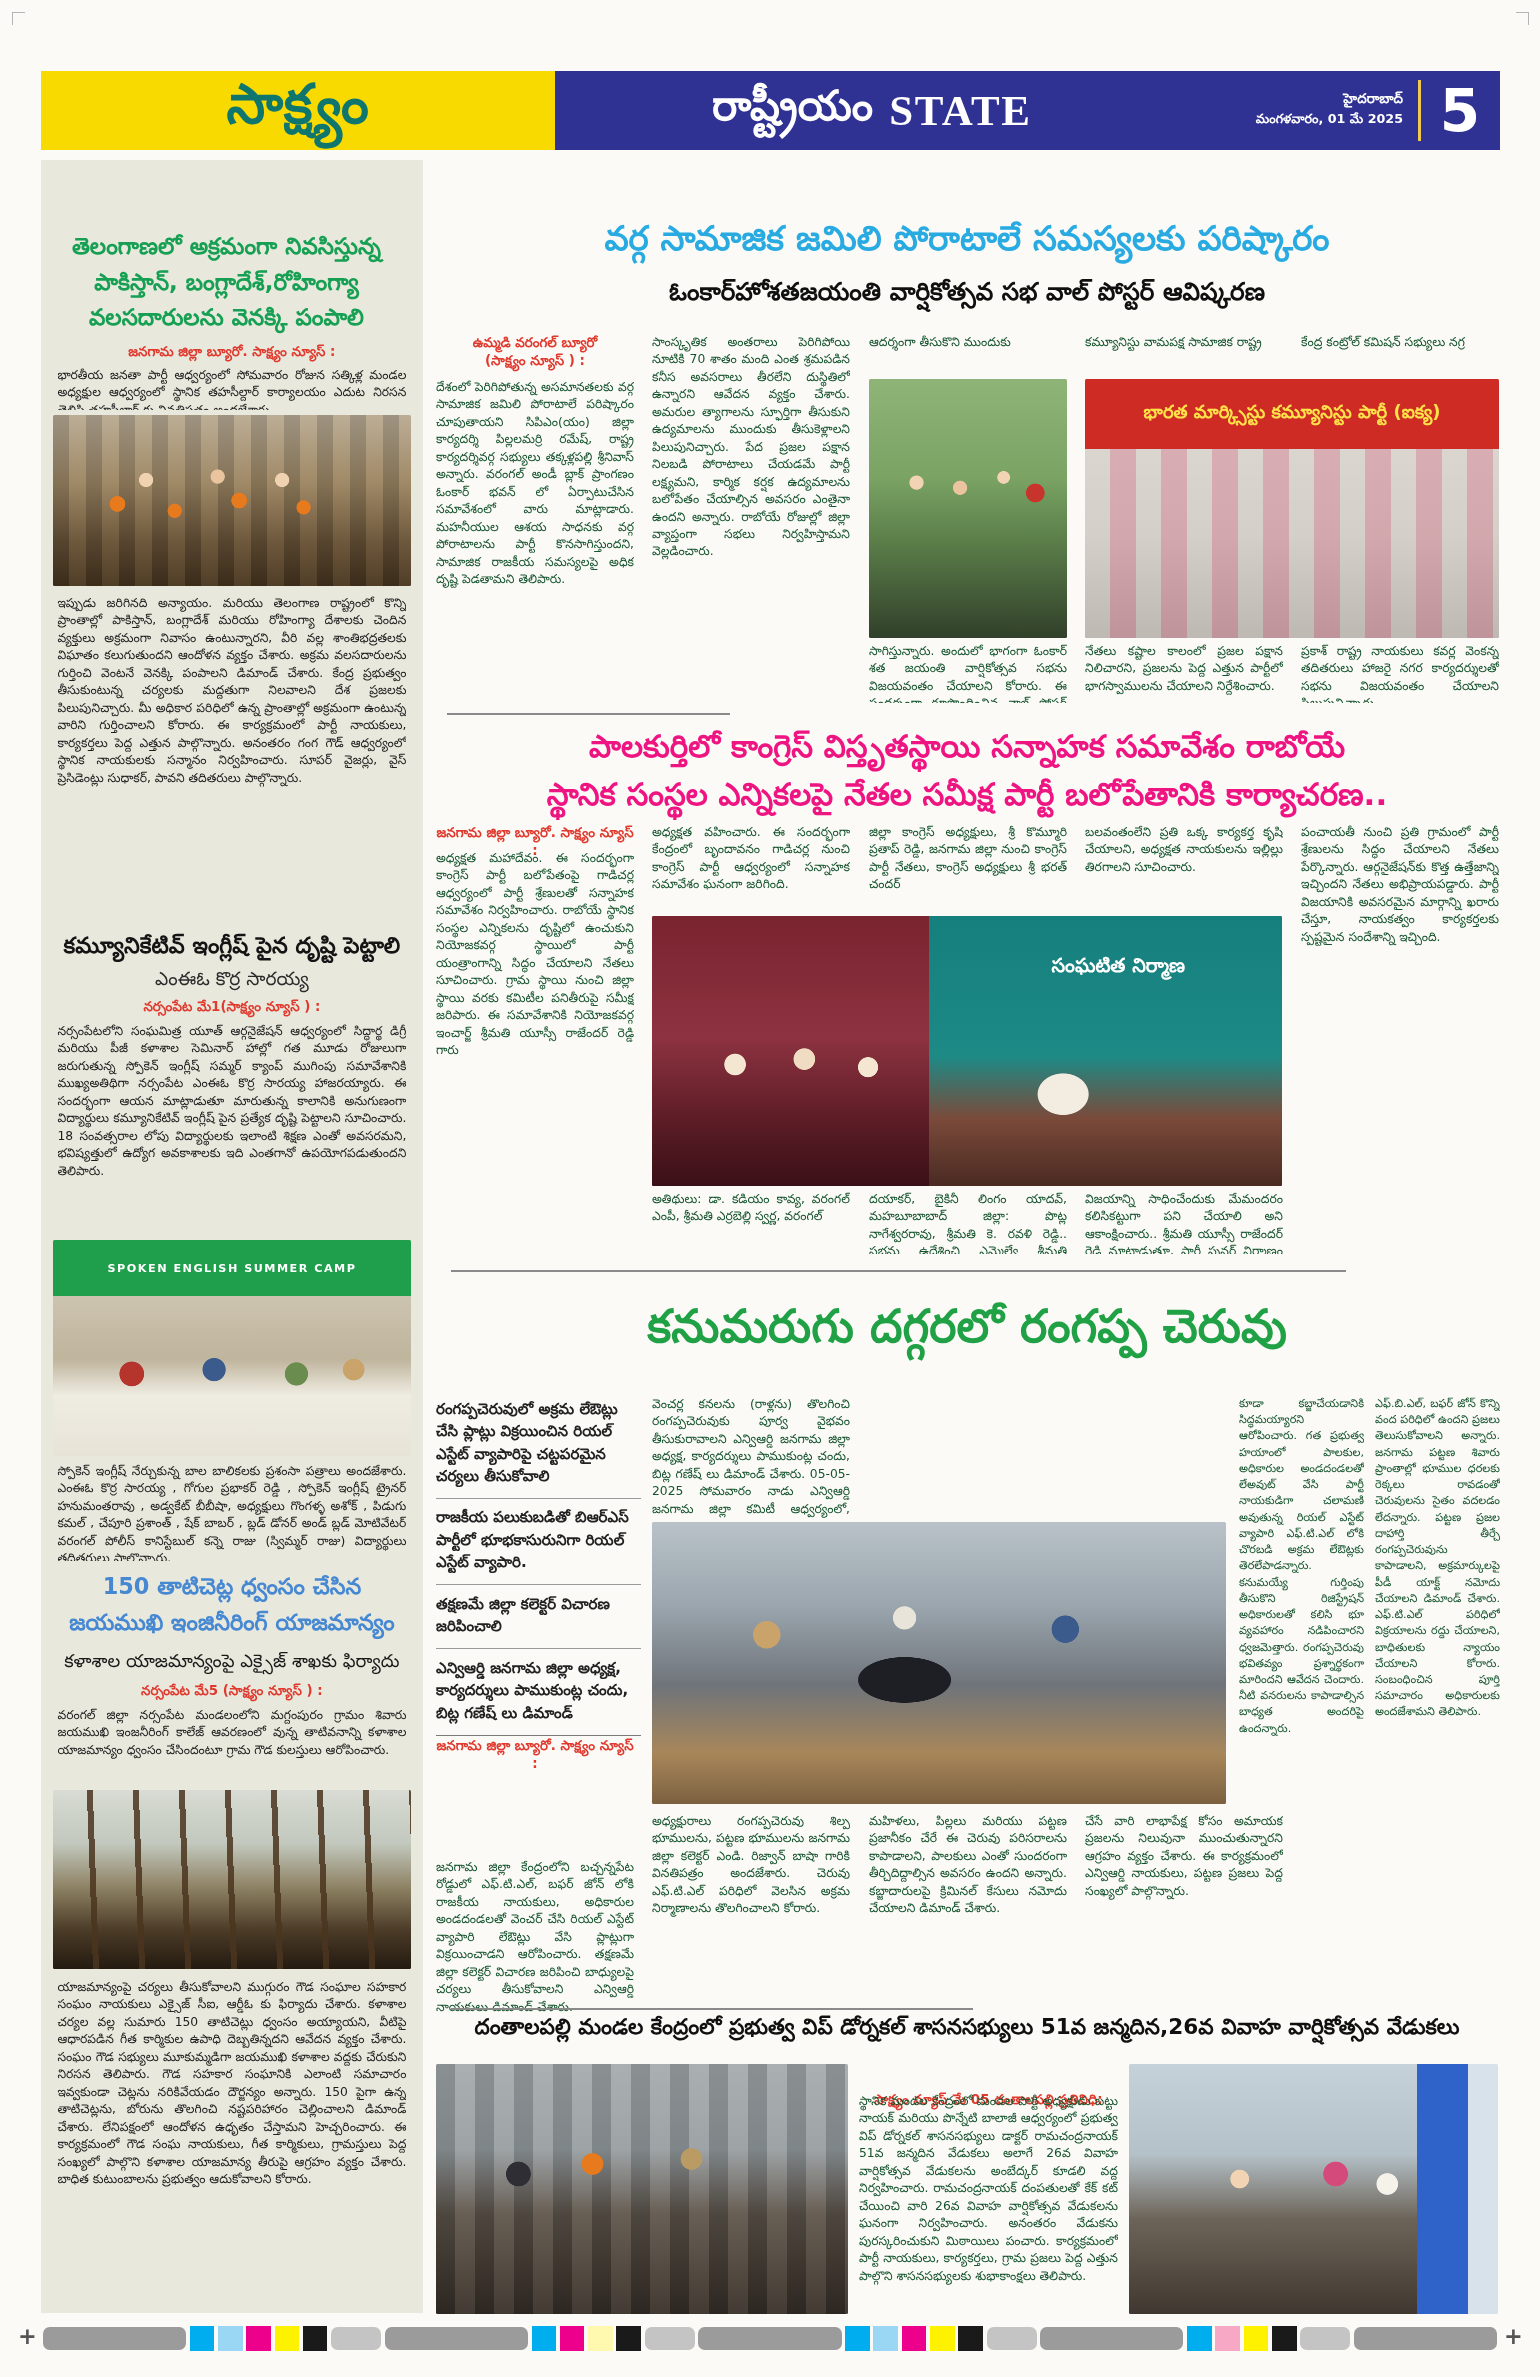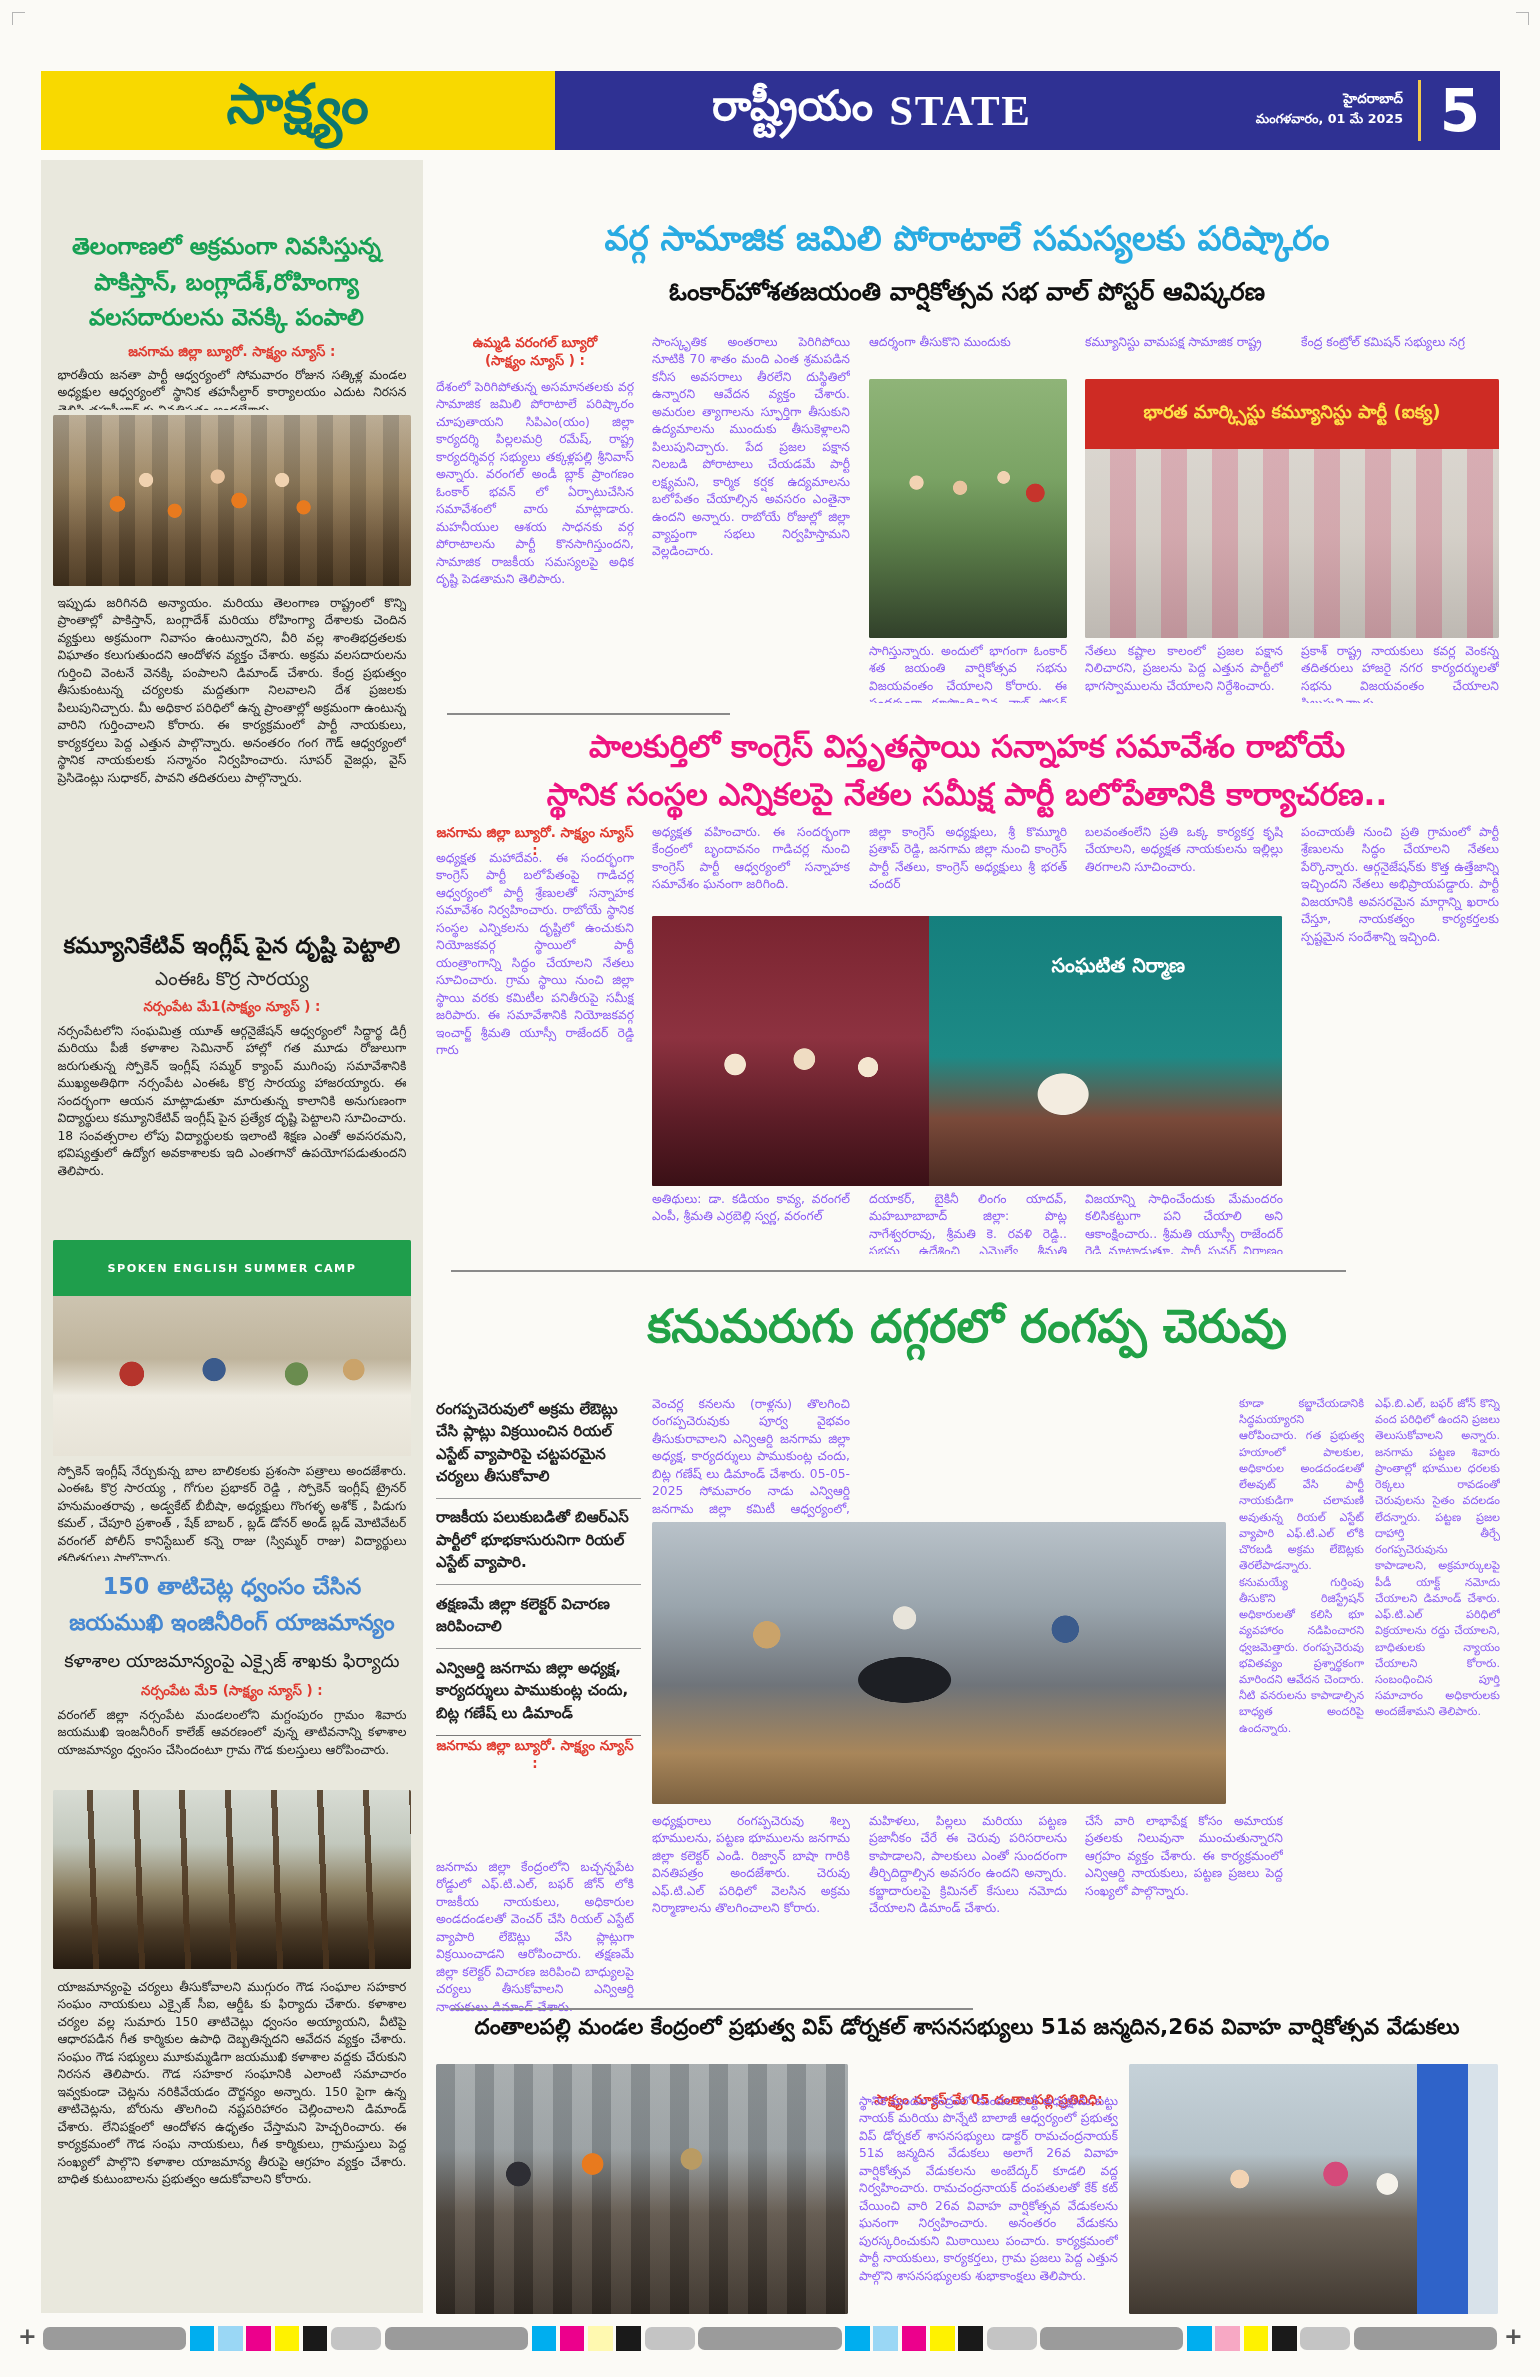--- a/index.html
+++ b/index.html
@@ -14,21 +14,21 @@
   .sec-title{position:absolute;left:157px;top:0;height:79px;display:flex;align-items:center;gap:16.4px;color:#fff;}
   .sec-title .te{font-size:42px;font-weight:bold;}
   .sec-title .en{font-family:"Liberation Serif",serif;font-size:43px;font-weight:bold;letter-spacing:1.5px;}
   .mast-info{position:absolute;right:97px;top:18px;text-align:right;color:#fff;line-height:1.5;}
   .mast-info .city{font-size:13.4px;font-weight:bold;}
   .mast-info .date{font-size:12.7px;font-weight:bold;}
   .mast-divider{position:absolute;left:863px;top:9px;width:3px;height:61px;background:#F2C94C;}
   .page-num{position:absolute;left:869px;top:0;width:72px;height:79px;display:flex;
             align-items:center;justify-content:center;color:#fff;font-size:58px;font-weight:bold;}
   
-  .col{position:absolute;width:198px;font-size:12.3px;line-height:1.42;text-align:justify;color:#8b5cf6;}
+  .col{position:absolute;width:198px;font-size:12.3px;line-height:1.42;text-align:justify;color:#14532d;}
   .dateline{color:#E03A2F;font-weight:bold;text-align:center;font-size:13.4px;line-height:1.35;white-space:pre-line;}
   .rule{position:absolute;height:1.5px;background:#8a8a8a;}
   .photo{position:absolute;overflow:hidden;border-radius:1.5px;}
   .pre{white-space:pre-line;}
   
   .left-panel{left:41px;top:160px;width:382px;height:2153px;background:#E9E8DD;}
   .lp-item{position:absolute;left:16.4px;width:349px;}
   .h-green{color:#17A053;font-weight:bold;font-size:23px;line-height:1.55;text-align:center;}
   .h-black{color:#141414;font-weight:bold;font-size:22.4px;line-height:1.45;text-align:center;}
   .h-blue{color:#4688D2;font-weight:bold;font-size:22.4px;line-height:1.6;text-align:center;}
@@ -226,21 +226,21 @@
 
   <div class="col" style="left:652px;top:1396px;height:123px;overflow:hidden;">వెంచర్ల కనలను (రాళ్లను) తొలగించి రంగప్పచెరువుకు పూర్వ వైభవం తీసుకురావాలని ఎన్విఆర్డి జనగామ జిల్లా అధ్యక్ష, కార్యదర్శులు పాముకుంట్ల చందు, బిట్ల గణేష్ లు డిమాండ్ చేశారు. 05-05-2025 సోమవారం నాడు ఎన్విఆర్డి జనగామ జిల్లా కమిటీ ఆధ్వర్యంలో, 1990లి మందు పండుగ సందర్భం దీపావళి పండుగ సందర్భంగా..</div>
 
   <div class="photo ph-office" style="left:652px;top:1522px;width:574px;height:282px;"></div>
 
   <div class="col narrow" style="left:1239px;top:1396px;height:600px;overflow:hidden;">కూడా కబ్జాచేయడానికి సిద్ధమయ్యారని ఆరోపించారు. గత ప్రభుత్వ హయాంలో పాలకుల, అధికారుల అండదండలతో లేఅవుట్ వేసి పార్టీ నాయకుడిగా చలామణి అవుతున్న రియల్ ఎస్టేట్ వ్యాపారి ఎఫ్.టి.ఎల్ లోకి చొరబడి అక్రమ లేఔట్లకు తెరలేపాడన్నారు. కనుమయ్యే గుర్తింపు తీసుకొని రిజిస్ట్రేషన్ అధికారులతో కలిసి భూ వ్యవహారం నడిపించారని ధ్వజమెత్తారు. రంగప్పచెరువు భవితవ్యం ప్రశ్నార్థకంగా మారిందని ఆవేదన చెందారు. నీటి వనరులను కాపాడాల్సిన బాధ్యత అందరిపై ఉందన్నారు.</div>
   <div class="col narrow" style="left:1375px;top:1396px;height:600px;overflow:hidden;">ఎఫ్.బి.ఎల్, బఫర్ జోన్ కొన్ని వంద పరిధిలో ఉందని ప్రజలు తెలుసుకోవాలని అన్నారు. జనగామ పట్టణ శివారు ప్రాంతాల్లో భూముల ధరలకు రెక్కలు రావడంతో చెరువులను సైతం వదలడం లేదన్నారు. పట్టణ ప్రజల దాహార్తి తీర్చే రంగప్పచెరువును కాపాడాలని, అక్రమార్కులపై పీడీ యాక్ట్ నమోదు చేయాలని డిమాండ్ చేశారు. ఎఫ్.టి.ఎల్ పరిధిలో విక్రయాలను రద్దు చేయాలని, బాధితులకు న్యాయం చేయాలని కోరారు. సంబంధించిన పూర్తి సమాచారం అధికారులకు అందజేశామని తెలిపారు.</div>
 
   <div class="col" style="left:652px;top:1813px;height:183px;overflow:hidden;">అధ్యక్షురాలు రంగప్పచెరువు శిల్ప భూములను, పట్టణ భూములను జనగామ జిల్లా కలెక్టర్ ఎండి. రిజ్వాన్ బాషా గారికి వినతిపత్రం అందజేశారు. చెరువు ఎఫ్.టి.ఎల్ పరిధిలో వెలసిన అక్రమ నిర్మాణాలను తొలగించాలని కోరారు.</div>
   <div class="col" style="left:869px;top:1813px;height:183px;overflow:hidden;">మహిళలు, పిల్లలు మరియు పట్టణ ప్రజానీకం చేరే ఈ చెరువు పరిసరాలను కాపాడాలని, పాలకులు ఎంతో సుందరంగా తీర్చిదిద్దాల్సిన అవసరం ఉందని అన్నారు. కబ్జాదారులపై క్రిమినల్ కేసులు నమోదు చేయాలని డిమాండ్ చేశారు.</div>
-  <div class="col" style="left:1085px;top:1813px;height:183px;overflow:hidden;">చేసే వారి లాభాపేక్ష కోసం అమాయక ప్రతలకు నిలువునా ముంచుతున్నారని ఆగ్రహం వ్యక్తం చేశారు. ఈ కార్యక్రమంలో ఎన్విఆర్డి నాయకులు, పట్టణ ప్రజలు పెద్ద సంఖ్యలో పాల్గొన్నారు.</div>
+  <div class="col" style="left:1085px;top:1813px;height:183px;overflow:hidden;">చేసే వారి లాభాపేక్ష కోసం అమాయక ప్రజలను నిలువునా ముంచుతున్నారని ఆగ్రహం వ్యక్తం చేశారు. ఈ కార్యక్రమంలో ఎన్విఆర్డి నాయకులు, పట్టణ ప్రజలు పెద్ద సంఖ్యలో పాల్గొన్నారు.</div>
 
   <div class="rule" style="left:451px;top:2008px;width:522px;"></div>
   <div class="abs headD">దంతాలపల్లి మండల కేంద్రంలో ప్రభుత్వ విప్ డోర్నకల్ శాసనసభ్యులు 51వ జన్మదిన,26వ వివాహ వార్షికోత్సవ వేడుకలు</div>
 
   <div class="photo ph-d1" style="left:436px;top:2064px;width:412px;height:250px;"></div>
   <div class="col dateline" style="left:859px;top:2067px;width:259px;margin-top:24px;">సాక్ష్యం న్యూస్ మే 05 దంతాలపల్లి ప్రతినిధి:</div>
   <div class="col" style="left:859px;top:2093px;width:259px;height:220px;overflow:hidden;">స్థానిక మండల కేంద్రంలో మండల పార్టీ అధ్యక్షుడు బట్టు నాయక్ మరియు పొన్నేటి బాలాజీ ఆధ్వర్యంలో ప్రభుత్వ విప్ డోర్నకల్ శాసనసభ్యులు డాక్టర్ రామచంద్రనాయక్ 51వ జన్మదిన వేడుకలు అలాగే 26వ వివాహ వార్షికోత్సవ వేడుకలను అంబేద్కర్ కూడలి వద్ద నిర్వహించారు. రామచంద్రనాయక్ దంపతులతో కేక్ కట్ చేయించి వారి 26వ వివాహ వార్షికోత్సవ వేడుకలను ఘనంగా నిర్వహించారు. అనంతరం వేడుకను పురస్కరించుకుని మిఠాయిలు పంచారు. కార్యక్రమంలో పార్టీ నాయకులు, కార్యకర్తలు, గ్రామ ప్రజలు పెద్ద ఎత్తున పాల్గొని శాసనసభ్యులకు శుభాకాంక్షలు తెలిపారు.</div>
   <div class="photo ph-d2" style="left:1129px;top:2064px;width:369px;height:250px;"></div>
 
   <span class="cb-plus" style="left:18px;">+</span>

